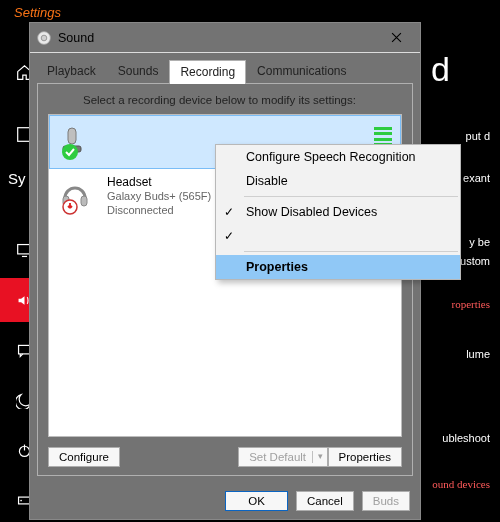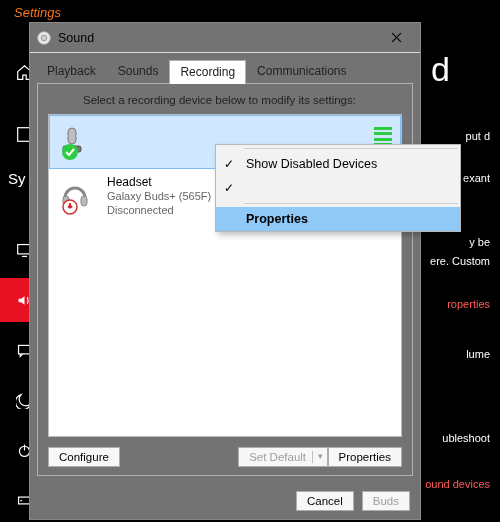--- a/index.html
+++ b/index.html
@@ -8,21 +8,21 @@
 
   
   .settings-bg { position:absolute; inset:0; background:#000; }
   .settings-title { position:absolute; left:14px; top:5px; font-size:13px; color:#f97316;font-style:italic; }
   .d-letter { position:absolute; right:50px; top:50px; font-size:34px; color:#fff; font-weight:300; }
   .sys-label { position:absolute; left:8px; top:170px; font-size:15px; color:#fff; }
   .side-icons { position:absolute; left:0; top:0; width:48px; height:522px; }
   .side-icons .icon { width:48px; height:44px; display:flex; align-items:center; justify-content:center; color:#fff; }
   .side-icons .sel { background:#e81123; color:#fff; }
   .right-text { position:absolute; right:10px; font-size:11px; color:#fff; text-align:left; }
-  .right-text.red { color:#ff5a5a; }
+  .right-text.red { color:#ff5a5a;font-family:Liberation Serif, serif; }
 
   
   .sound-dlg { position:absolute; left:29px; top:22px; width:392px; height:498px; background:#737373; border:1px solid #888; color:#000; display:flex; flex-direction:column; }
   .titlebar { height:30px; display:flex; align-items:center; padding:0 6px; font-size:12.5px; border-bottom:1px solid #ddd; }
   .titlebar .title-icon { margin-right:6px; }
   .titlebar .spacer { flex:1; }
   .close-x { width:36px; height:28px; display:flex; align-items:center; justify-content:center; font-size:13px; }
 
   .tabs { display:flex; padding-left:6px; margin-top:6px; font-size:12px; }
   .tab { padding:4px 10px 5px; border:1px solid transparent; border-bottom:none; cursor:default; color:#222; }
@@ -199,26 +199,29 @@
       <span class="spacer"></span>
       <button class="btn split disabled">
         <span>Set Default</span>
         <span class="dd">▾</span>
       </button>
       <button class="btn">Properties</button>
     </div>
   </div>
 
   <div class="dlg-btns">
+    <button class="btn primary">OK</button>
     <button class="btn">Cancel</button>
     <button class="btn disabled">Buds</button>
   </div>
 </div>
 
 <div class="ctx">
+  <div class="row">Configure Speech Recognition</div>
+  <div class="row">Disable</div>
   <div class="sep"></div>
   <div class="row">
     <span class="check">✓</span>
     <span>Show Disabled Devices</span>
   </div>
   <div class="row">
     <span class="check">✓</span>
   </div>
   <div class="sep"></div>
   <div class="row sel bold">Properties</div>

